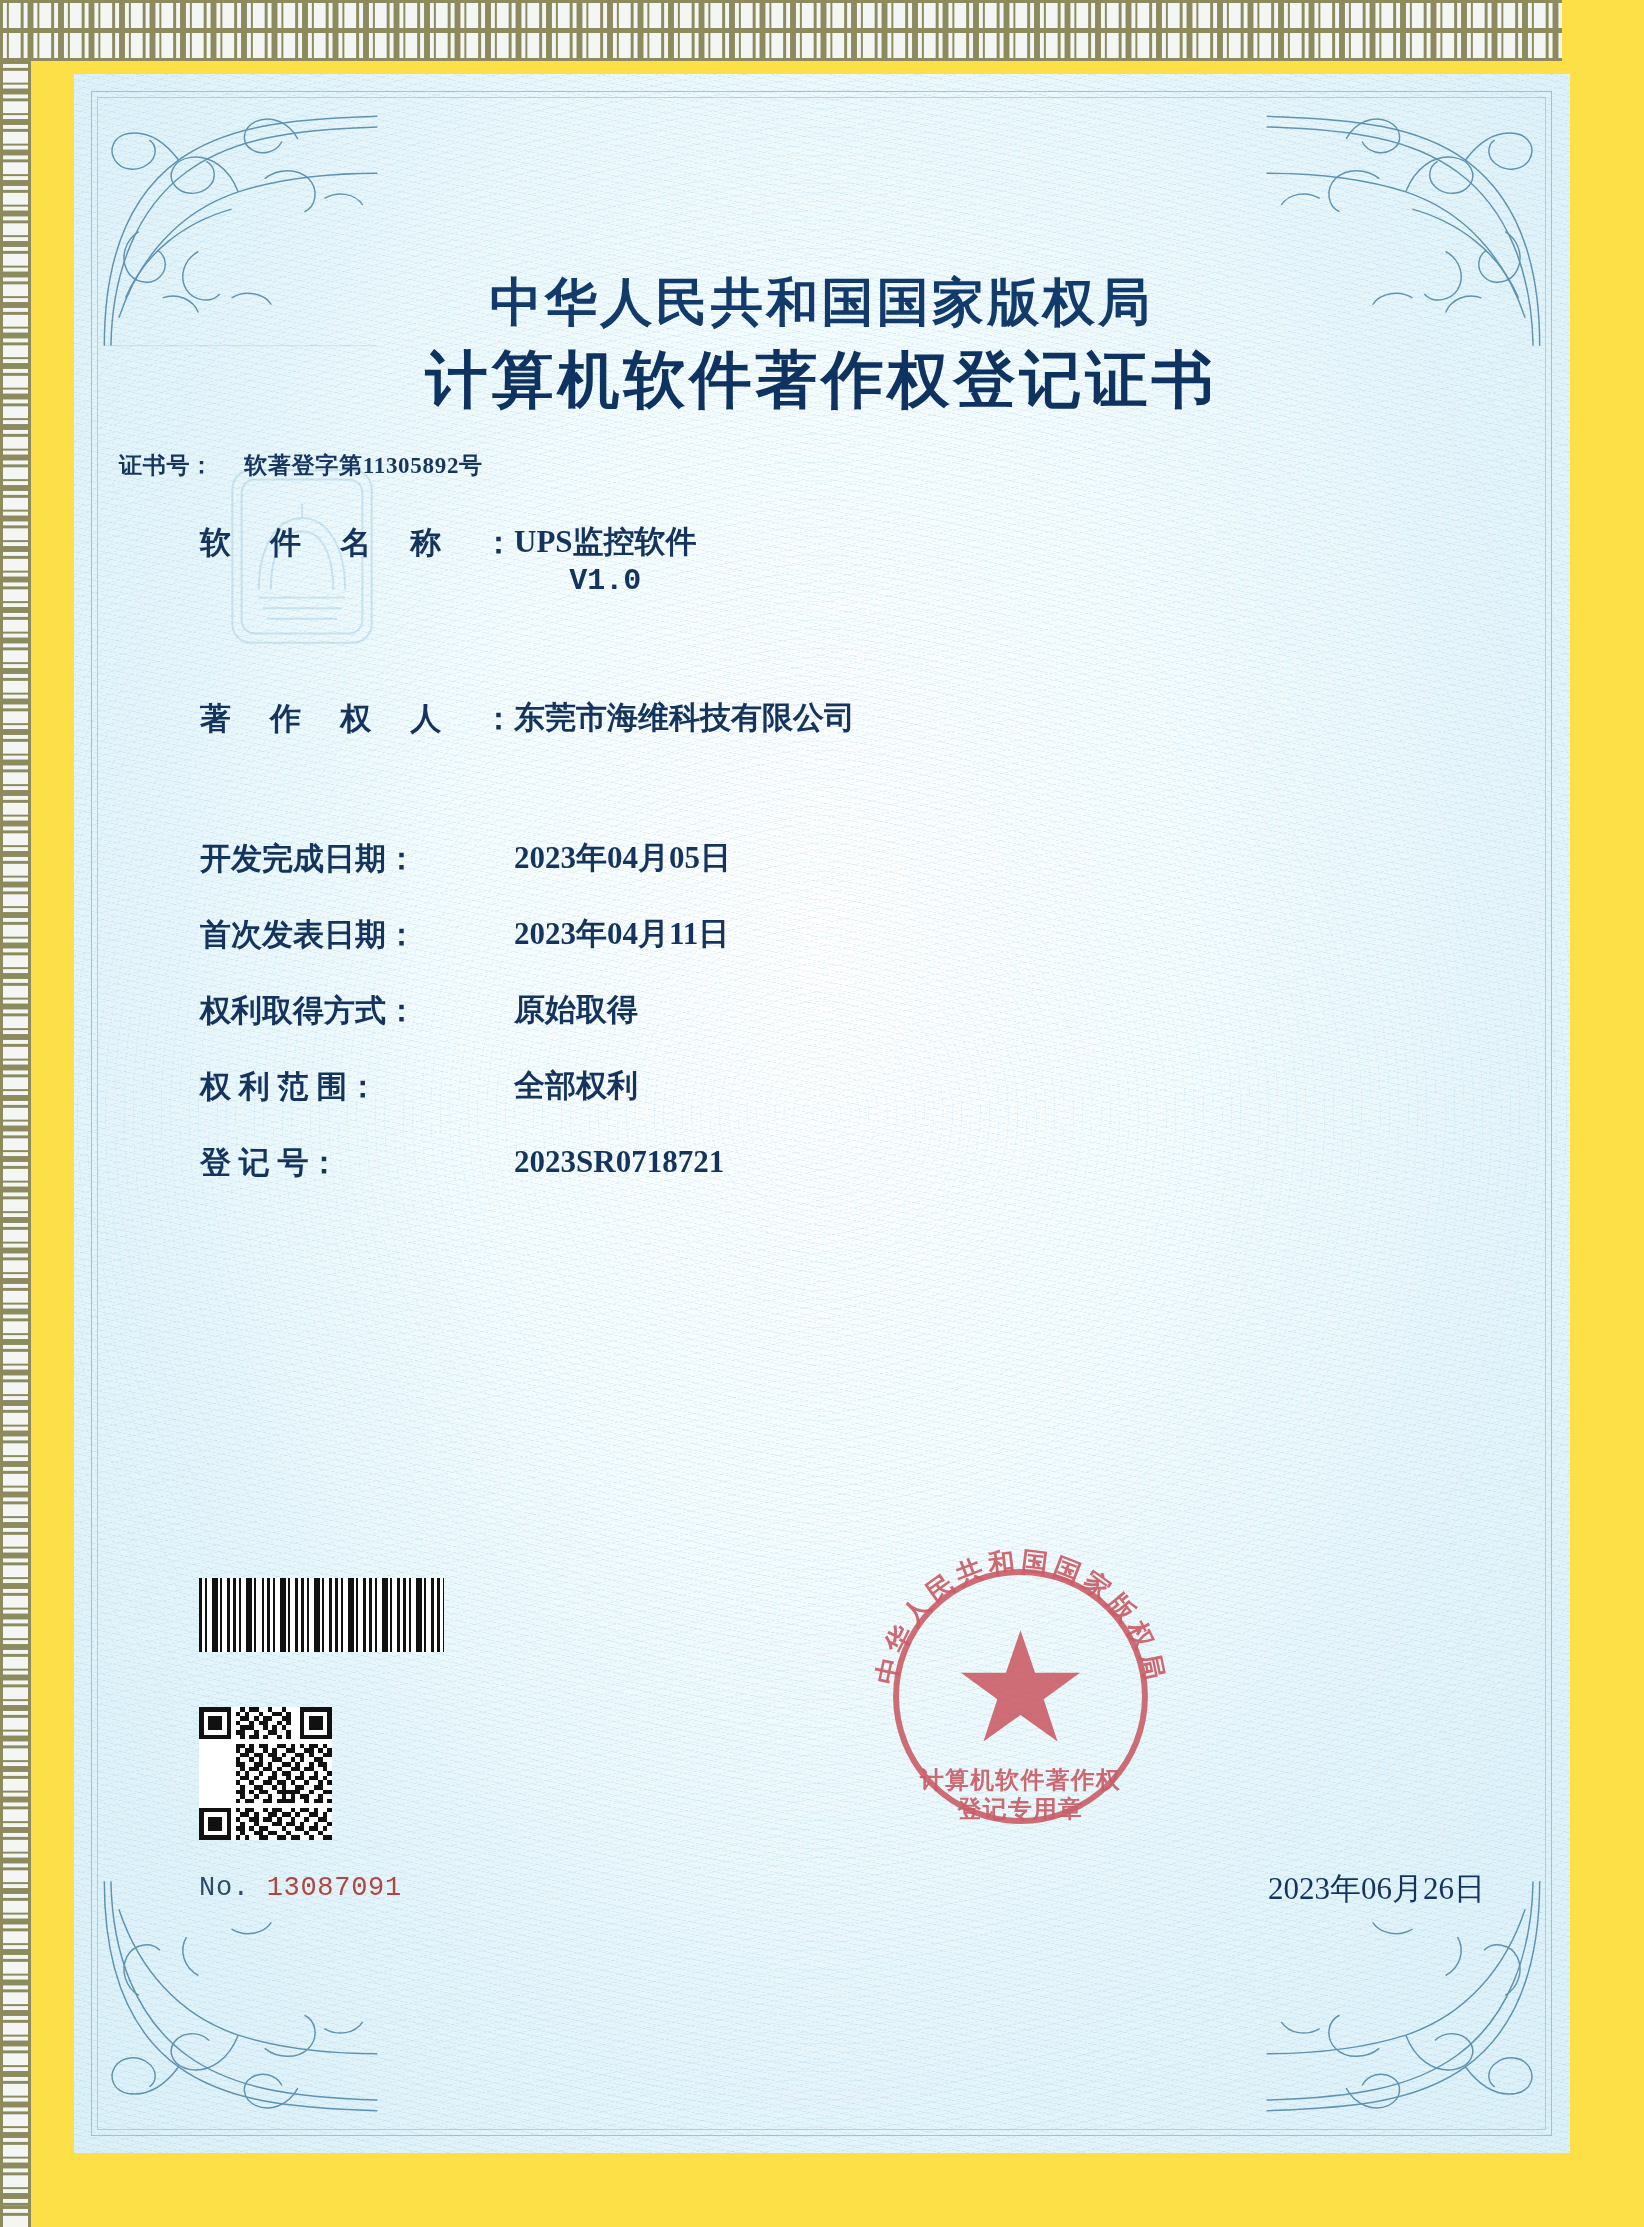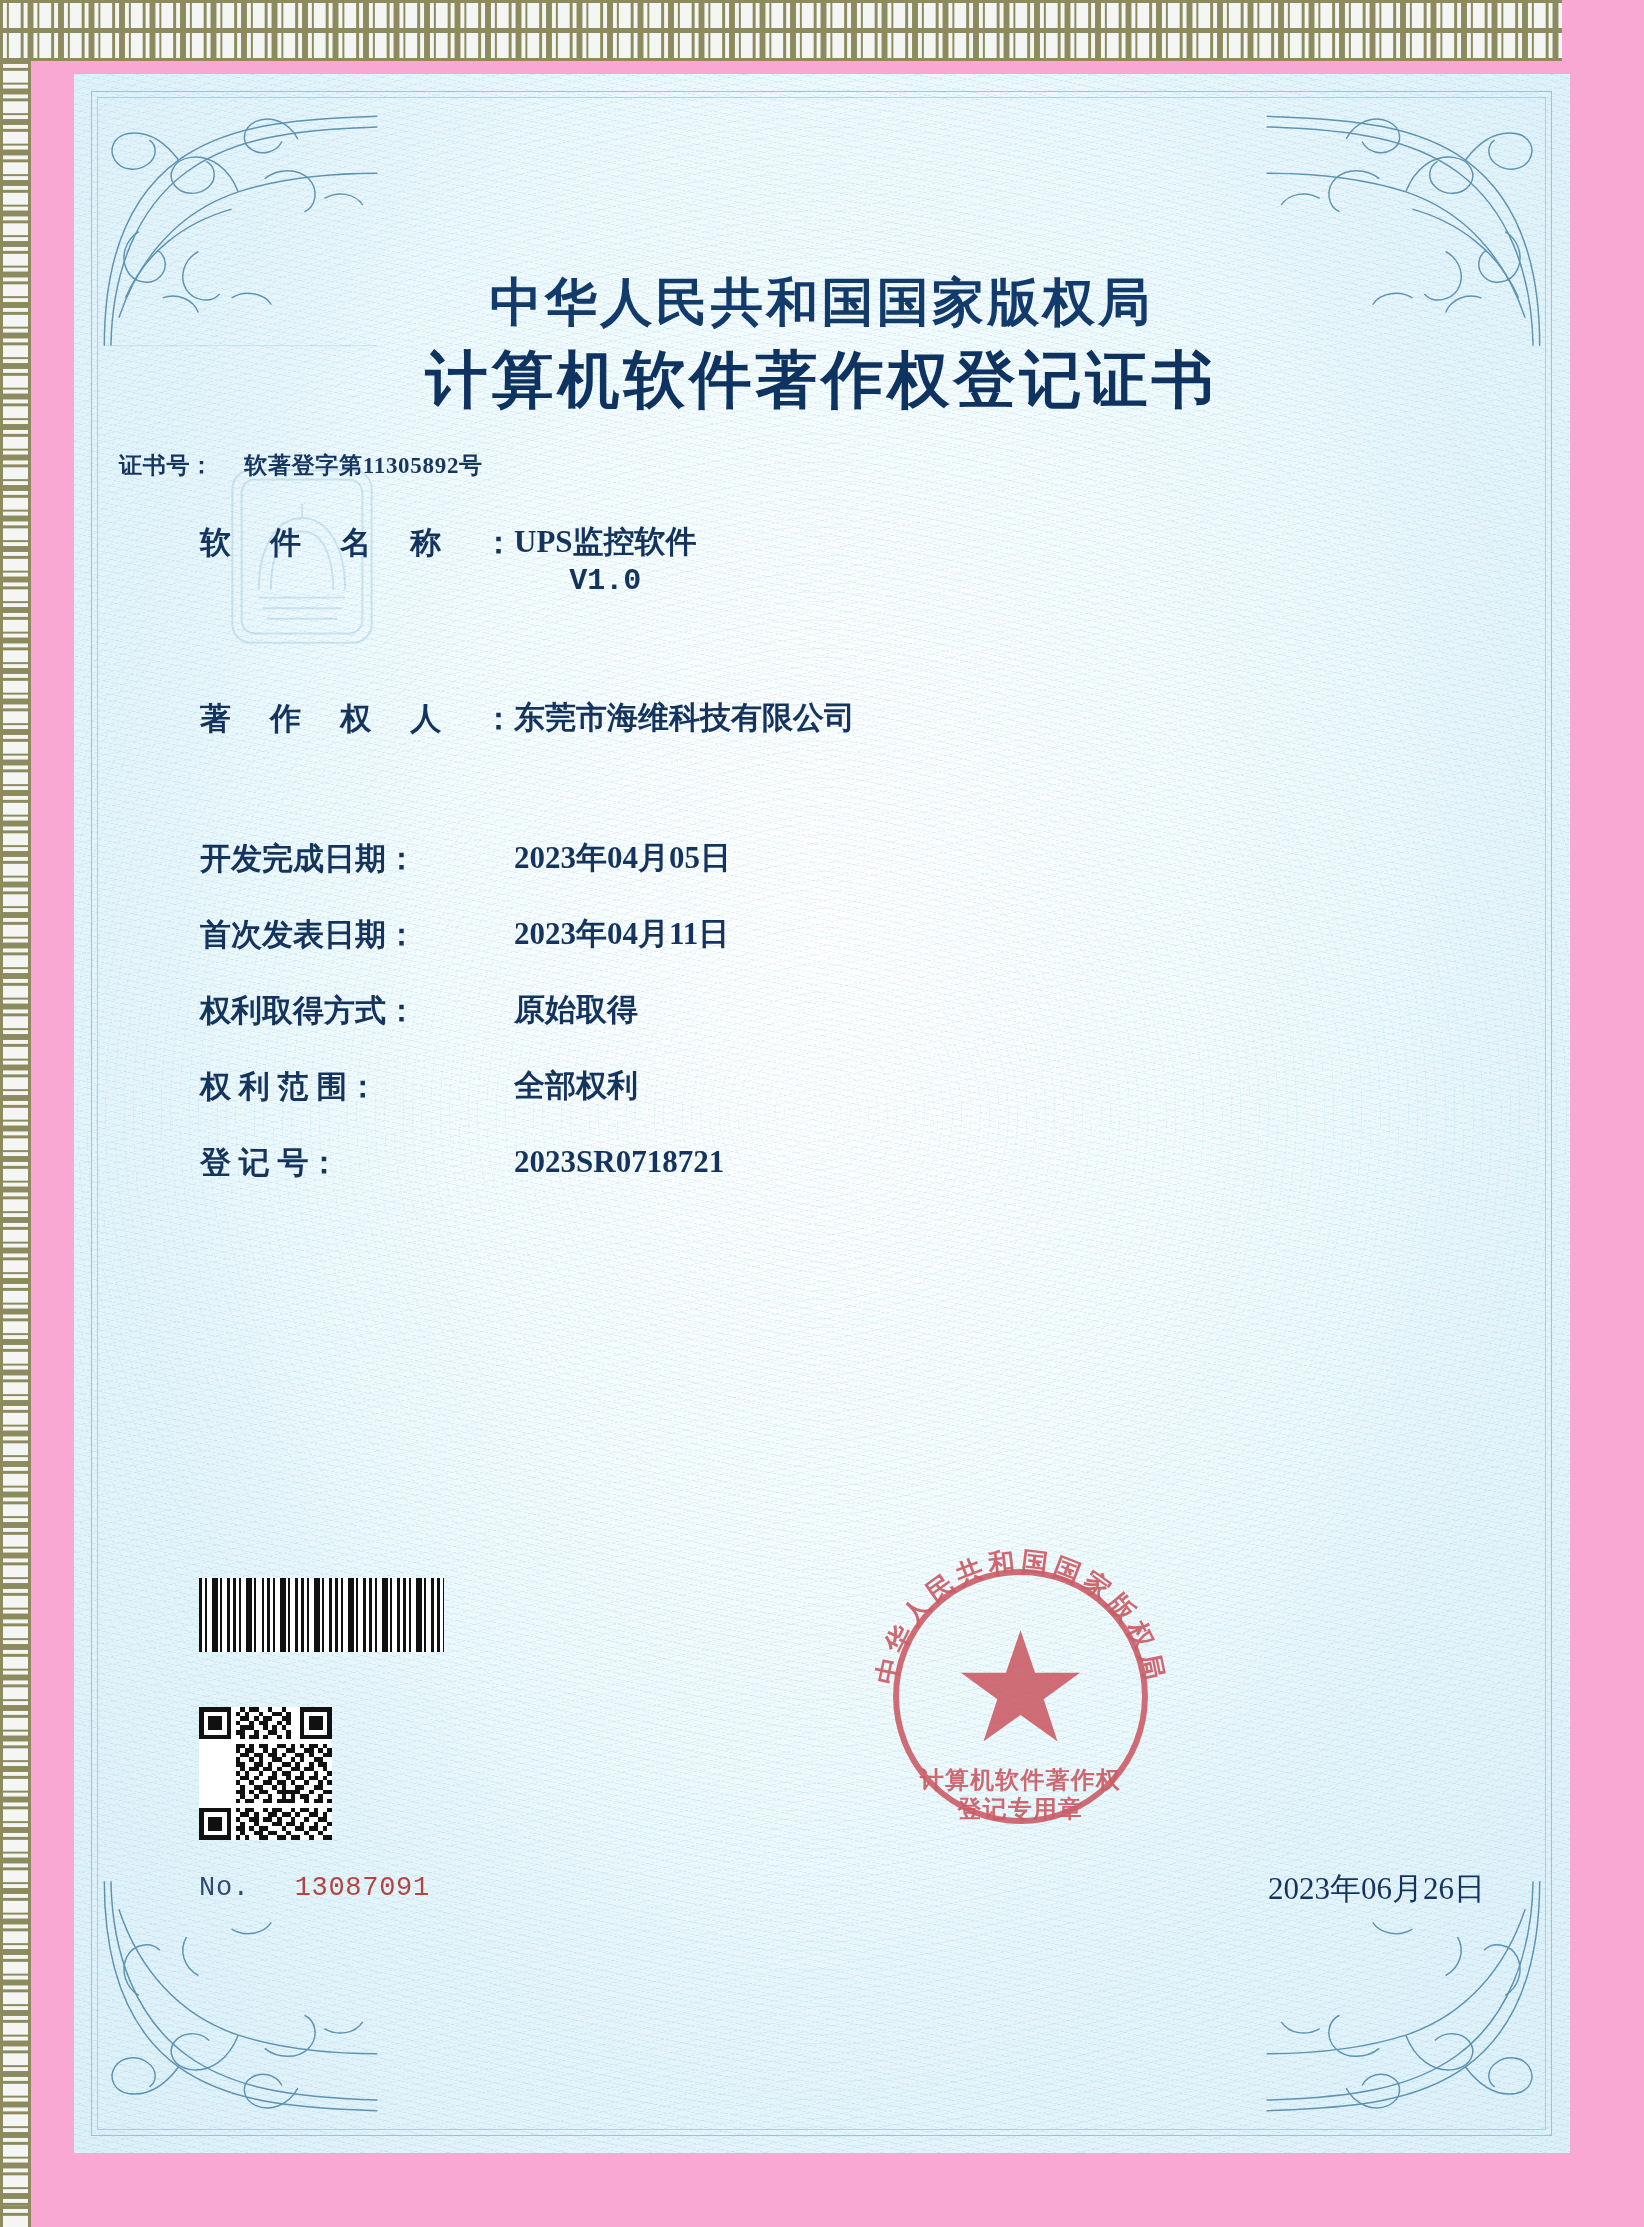--- a/index.html
+++ b/index.html
@@ -12,21 +12,21 @@
     height: 2227px;
     font-family: "Liberation Serif", serif;
     overflow: hidden;
   }
 
   
   .page {
     position: relative;
     width: 1644px;
     height: 2227px;
-    background: #f9a8d4;
+    background: #fde047;
     box-sizing: border-box;
   }
   
   .meander-h {
     height: 30.5px;
     background-color: #f3f6f3;
     background-image:
       repeating-linear-gradient(90deg,
         #8d8a5e 0px, #8d8a5e 2.7px,
         transparent 2.7px, transparent 28px,
@@ -242,21 +242,21 @@
 
   .no-line {
     position: absolute;
     left: 199px;
     top: 1873px;
     font-family: "Liberation Mono", monospace;
     font-size: 27px;
     color: #2d4a72;
     letter-spacing: 0.7px;
   }
-  .no-line .num { color: #b2453f; margin-left: 28px; }
+  .no-line .num { color: #b2453f; }
 
   
   .seal {
     position: absolute;
     left: 855px;
     top: 1531px;
     width: 331px;
     height: 331px;
     opacity: 0.92;
   }

